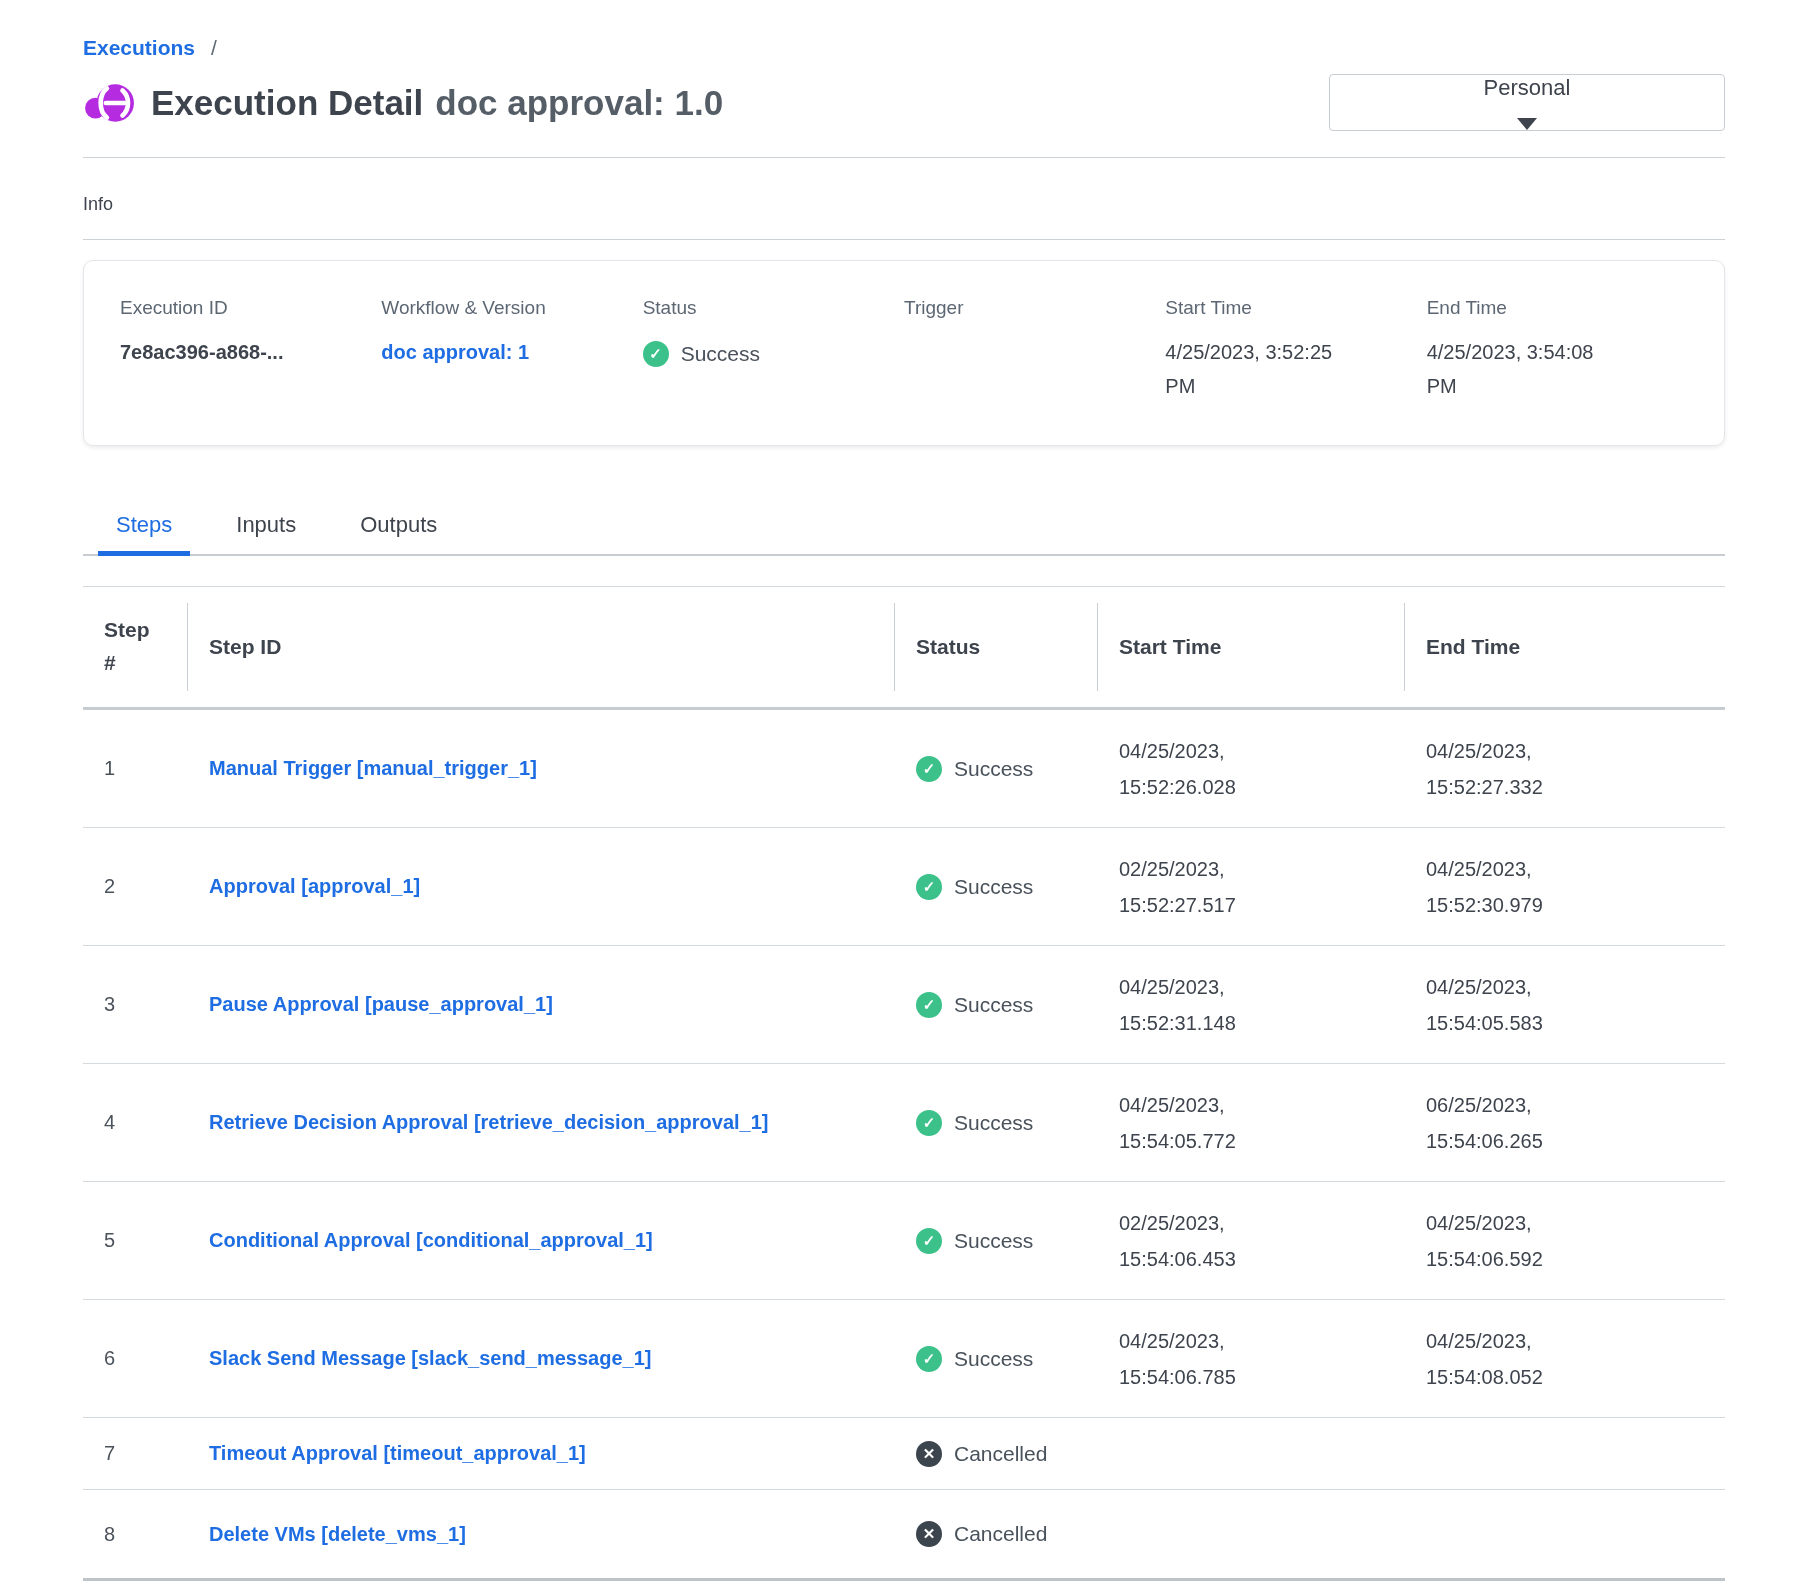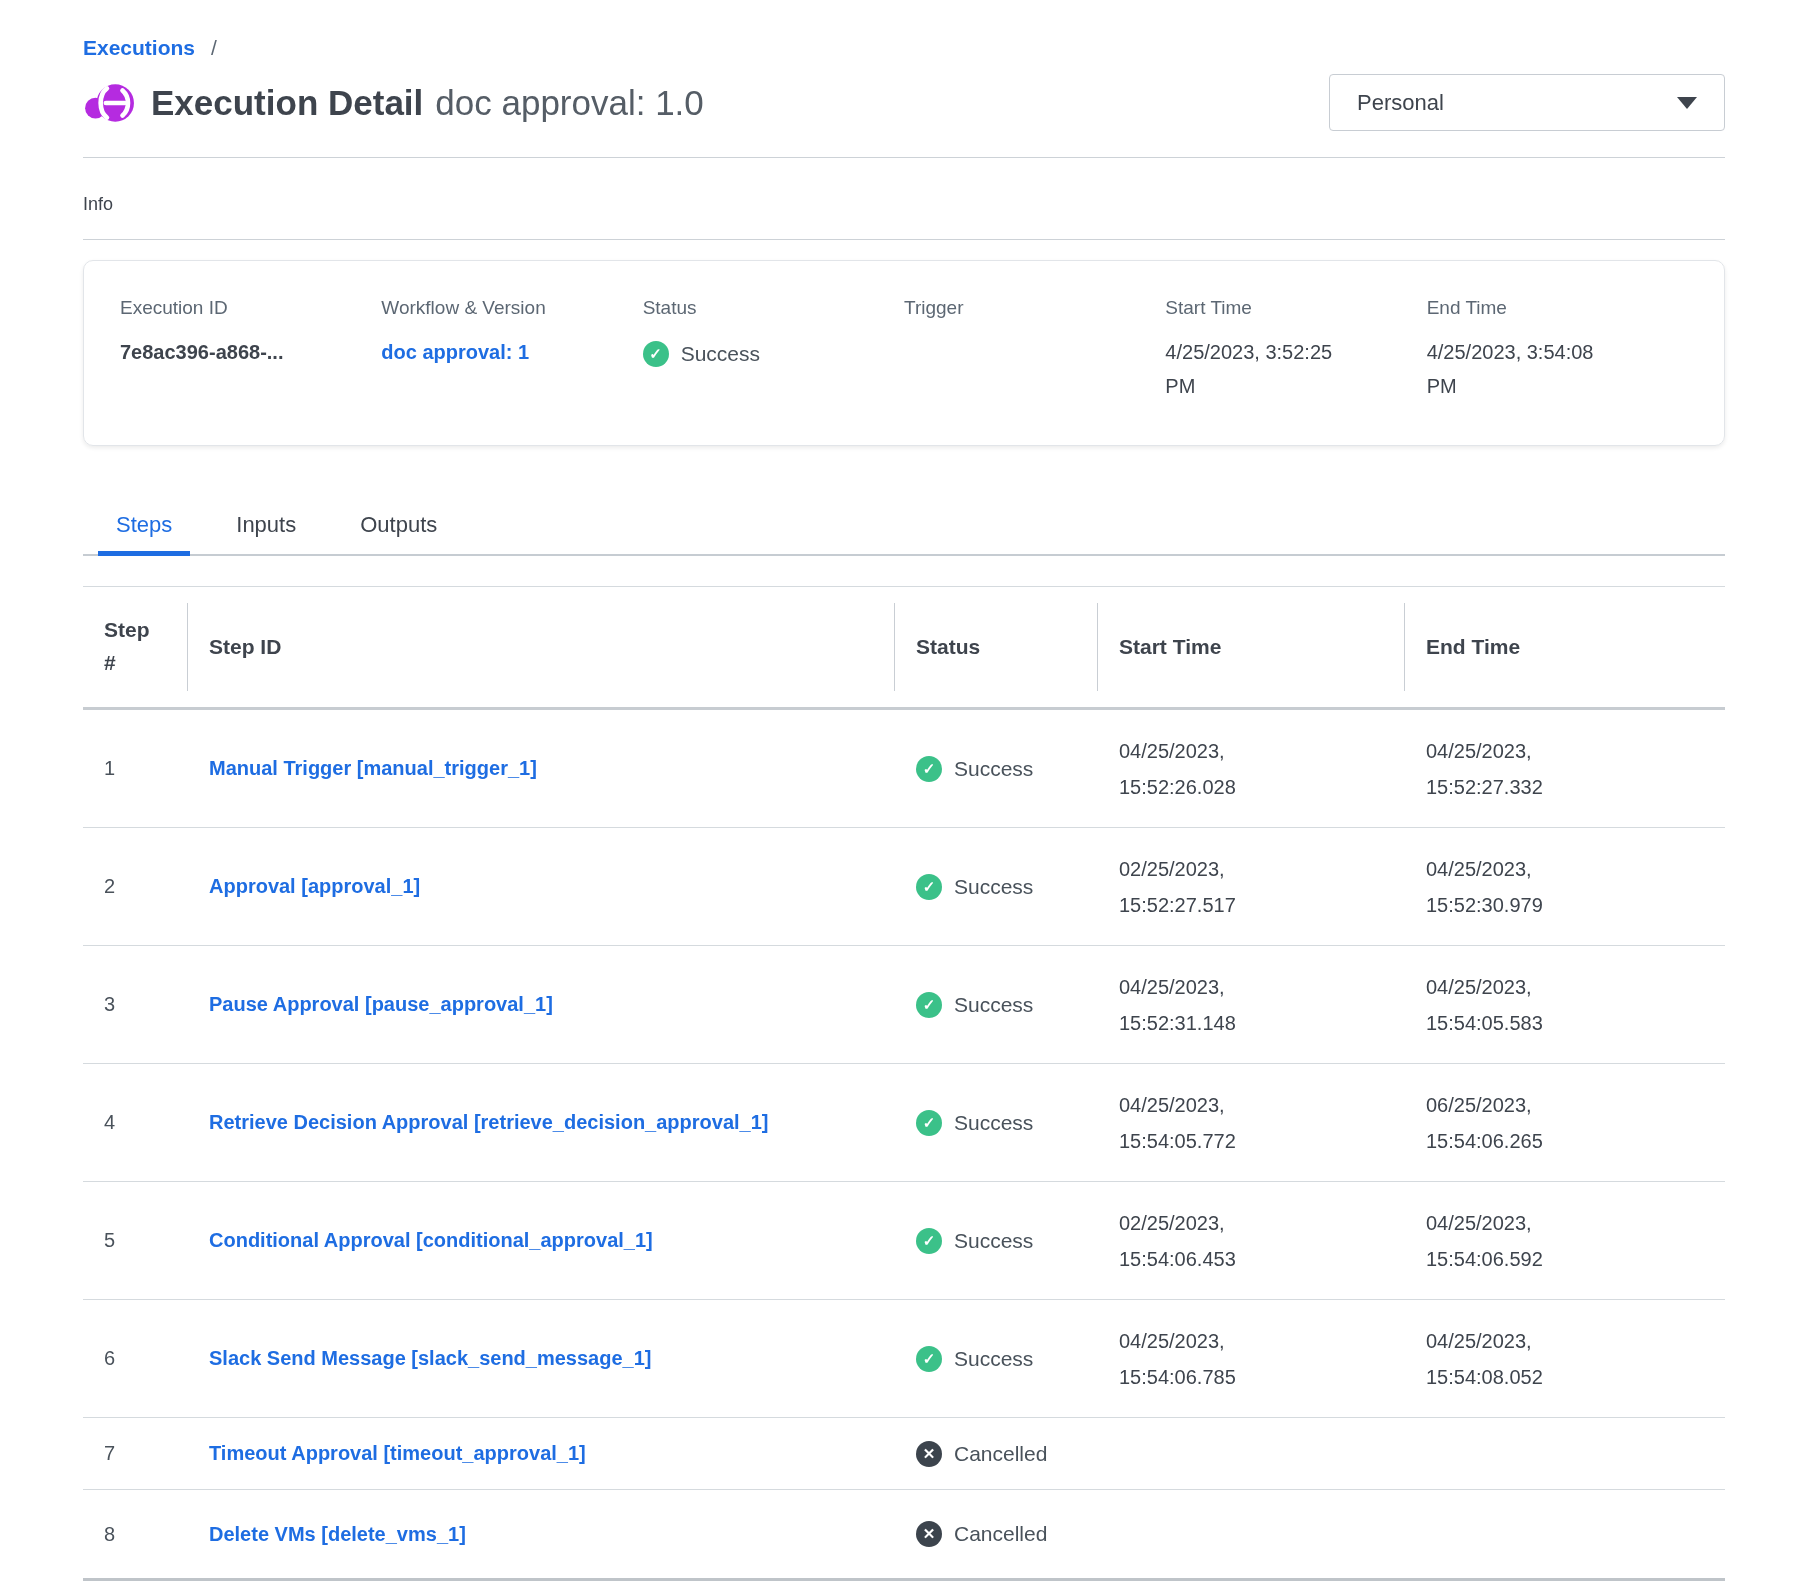--- a/index.html
+++ b/index.html
@@ -22,27 +22,28 @@
 
   
   .breadcrumb{padding-top:36px;font-size:21px;}
   .breadcrumb a{color:var(--accent-blue);font-weight:700;text-decoration:none;cursor:pointer;}
   .breadcrumb .sep{color:#5c6773;margin-left:10px;}
 
   
   .title-row{display:flex;align-items:center;margin-top:14px;}
   .app-icon{width:52px;height:52px;margin-right:16px;flex:0 0 auto;}
   h1{margin:0;font-size:35px;font-weight:700;color:#3e444d;}
-  h1 .sub{font-weight:400;color:#555d66;margin-left:12px;}
+  h1 .sub{font-weight:700;color:#555d66;margin-left:12px;}
   .select-btn{
     margin-left:auto;width:396px;height:57px;background:#fff;
     border:1px solid #c8cdd3;border-radius:4px;
     display:flex;align-items:center;justify-content:space-between;
     padding:0 27px;font-size:22px;color:#3e444d;cursor:pointer;
     font-family:"Liberation Sans", sans-serif;
+    flex-direction:column;
   }
   .caret{width:0;height:0;border-left:10px solid transparent;border-right:10px solid transparent;border-top:12px solid #3e444d;}
 
   .rule{border:none;border-top:1px solid #cdd2d7;margin:26px 0 0;}
   .info-heading{font-size:18px;font-weight:400;margin:36px 0 24px;color:#3e444d;}
 
   
   .info-card{
     margin-top:20px;
     border:1px solid #e2e5e9;border-radius:10px;

